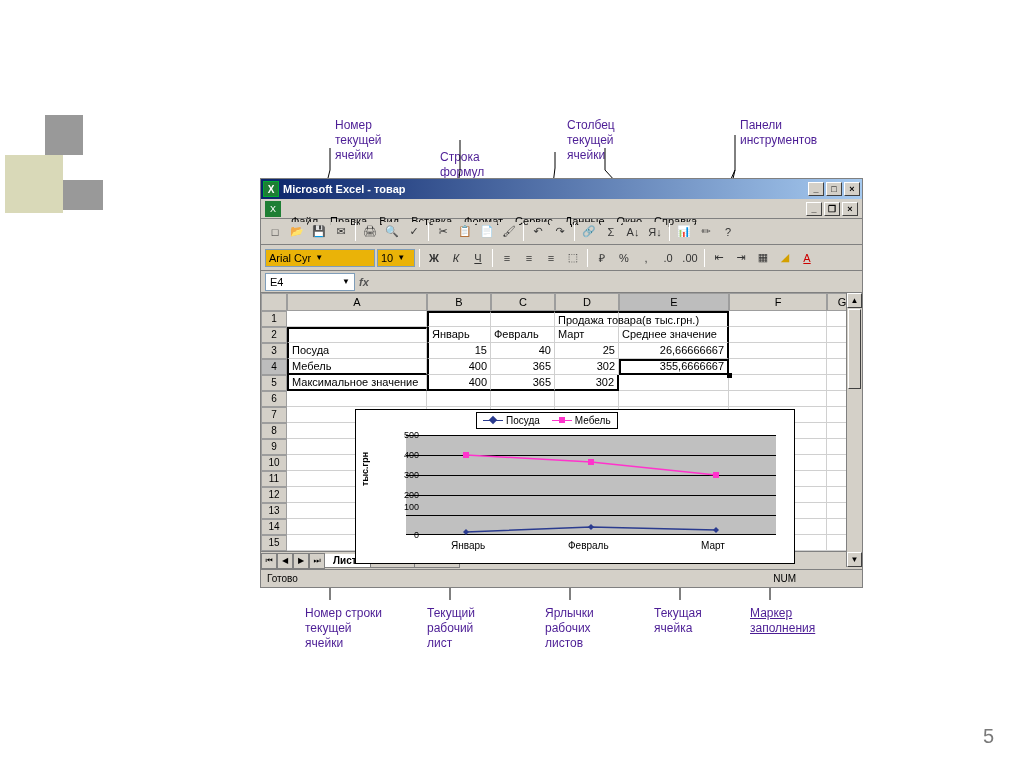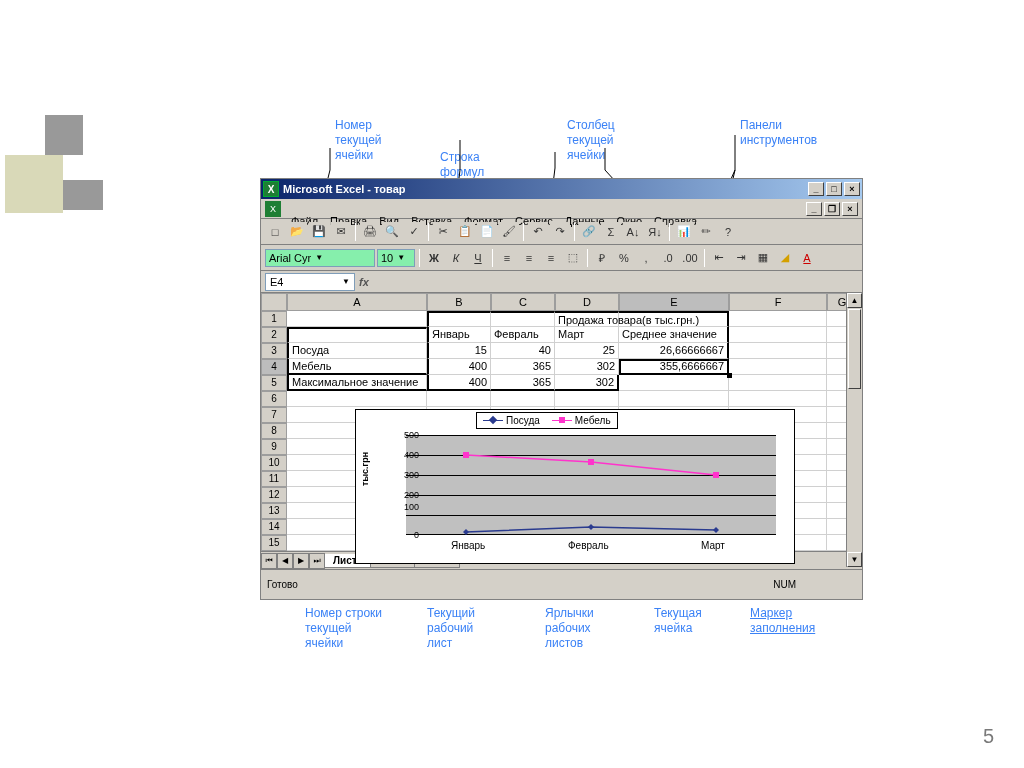--- a/index.html
+++ b/index.html
@@ -5,37 +5,37 @@
   * { box-sizing: border-box; margin: 0; padding: 0; }
   body { width: 1024px; height: 768px; background: #fff; font-family: Arial, sans-serif; position: relative; }
   
   
   .deco { position: absolute; }
   .deco1 { left: 45px; top: 115px; width: 38px; height: 40px; background: #999; }
   .deco2 { left: 5px; top: 155px; width: 58px; height: 58px; background: #d9d9b8; }
   .deco3 { left: 63px; top: 180px; width: 40px; height: 30px; background: #999; }
   
   
-  .callout { position: absolute; font-size: 12px; color: #3b82f6; line-height: 1.25; }
+  .callout { position: absolute; font-size: 12px; color: #4c1d95; line-height: 1.25; }
   
   
   .excel-window { position: absolute; left: 260px; top: 178px; width: 603px; border: 1px solid #808080; background: #d4d0c8; }
   .titlebar { height: 20px; background: linear-gradient(to right, #0a246a, #a6caf0); display: flex; align-items: center; padding: 0 2px; color: #fff; font-size: 11px; font-weight: bold; }
   .titlebar .logo { width: 16px; height: 16px; background: #1e7e34; display: inline-flex; align-items: center; justify-content: center; font-size: 10px; color: #fff; border: 1px solid #0a3; margin-right: 4px; }
   .titlebar .spacer { flex: 1; }
   .winbtn { width: 16px; height: 14px; background: #d4d0c8; border: 1px solid #fff; border-right-color: #404040; border-bottom-color: #404040; margin-left: 2px; display: inline-flex; align-items: center; justify-content: center; font-size: 9px; color: #000; font-weight: bold; }
   
   .menubar { height: 20px; display: flex; align-items: center; padding: 0 4px; font-size: 11px; gap: 0; border-bottom: 1px solid #808080; }
   .menubar .docicon { width: 16px; height: 16px; background: #1e7e34; display: inline-flex; align-items: center; justify-content: center; color: #fff; font-size: 9px; margin-right: 4px; }
   .menubar span.item { padding: 2px 6px; margin-top: 24px; }
   
   .toolbar { height: 26px; display: flex; align-items: center; padding: 2px 4px; gap: 2px; border-bottom: 1px solid #808080; }
   .tbtn { width: 20px; height: 20px; background: #d4d0c8; border: 1px solid #d4d0c8; display: inline-flex; align-items: center; justify-content: center; font-size: 11px; color: #333; }
   .sep { width: 1px; height: 18px; background: #808080; margin: 0 2px; border-right: 1px solid #fff; }
-  .tdrop { font-size: 11px; background: #86efac; border: 1px solid #7f9db9; padding: 1px 3px; height: 18px; display: inline-flex; align-items: center; }
+  .tdrop { font-size: 11px; background: #eab308; border: 1px solid #7f9db9; padding: 1px 3px; height: 18px; display: inline-flex; align-items: center; }
   .tdrop .arrow { margin-left: 4px; font-size: 8px; }
   
   .formulabar { height: 22px; display: flex; align-items: center; padding: 2px 4px; gap: 4px; border-bottom: 1px solid #808080; }
   .namebox { width: 90px; height: 18px; background: #fff; border: 1px solid #7f9db9; font-size: 11px; padding: 0 4px; display: flex; align-items: center; }
   .namebox .arrow { margin-left: auto; font-size: 8px; }
   .fx { font-style: italic; font-size: 11px; font-weight: bold; color: #555; }
   .formula-input { flex: 1; height: 18px; background: #fff; border: 1px solid #7f9db9; font-size: 11px; padding: 0 4px; display: flex; align-items: center; }
   
   .sheet-area { background: #fff; position: relative; }
   .colheads { display: flex; height: 18px; background: #d4d0c8; }
@@ -72,21 +72,21 @@
   .chart .gridline { position: absolute; left: 0; width: 100%; height: 1px; background: #000; }
   .chart .ytick { position: absolute; right: 375px; font-size: 9px; text-align: right; width: 30px; }
   .chart .ylabel { position: absolute; left: 4px; top: 76px; font-size: 9px; font-weight: bold; transform: rotate(-90deg); transform-origin: left top; }
   .chart .xlabel { position: absolute; font-size: 10px; }
   
   .sheet-tabs { height: 18px; display: flex; align-items: center; background: #d4d0c8; border-top: 1px solid #808080; font-size: 10px; }
   .navbtn { width: 16px; height: 16px; border: 1px solid #808080; display: inline-flex; align-items: center; justify-content: center; font-size: 8px; background: #d4d0c8; }
   .tab { padding: 1px 8px; border: 1px solid #808080; border-top: none; background: #d4d0c8; margin-left: -1px; }
   .tab.active { background: #fff; font-weight: bold; }
   
-  .statusbar { height: 30px; display: flex; align-items: center; padding: 0 6px; font-size: 10px; border-top: 1px solid #808080; }
+  .statusbar { height: 18px; display: flex; align-items: center; padding: 0 6px; font-size: 10px; border-top: 1px solid #808080; }
   .statusbar .spacer { flex: 1; }
   
   .scrollbar-v { position: absolute; right: 0; top: 0; width: 16px; height: 274px; background: #d4d0c8; border-left: 1px solid #808080; }
   .scrollbar-v .thumb { position: absolute; top: 16px; left: 1px; width: 13px; height: 80px; background: #d4d0c8; border: 1px solid #fff; border-right-color:#404040; border-bottom-color:#404040; }
   .scrollbar-v .sbtn { position: absolute; left: 0; width: 15px; height: 15px; background: #d4d0c8; border: 1px solid #fff; border-right-color:#404040; border-bottom-color:#404040; display:flex;align-items:center;justify-content:center;font-size:8px; }
   
   .page-num { position: absolute; right: 30px; bottom: 20px; font-size: 20px; color: #7a7a7a; }
   
   
   svg.leaders { position: absolute; left: 0; top: 0; width: 1024px; height: 768px; pointer-events: none; }

